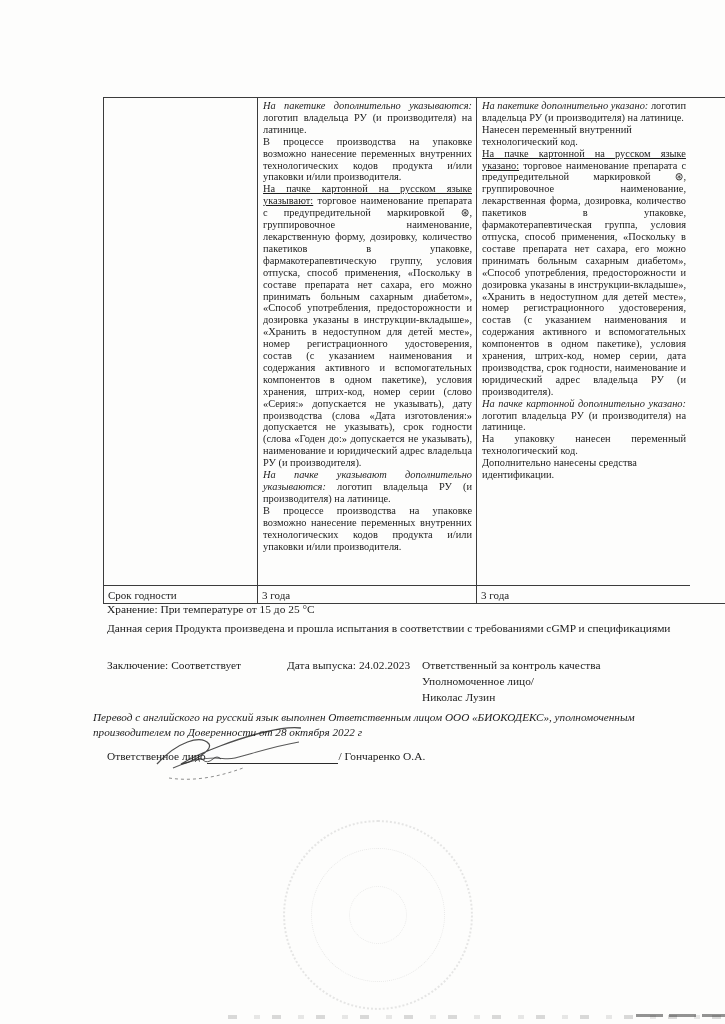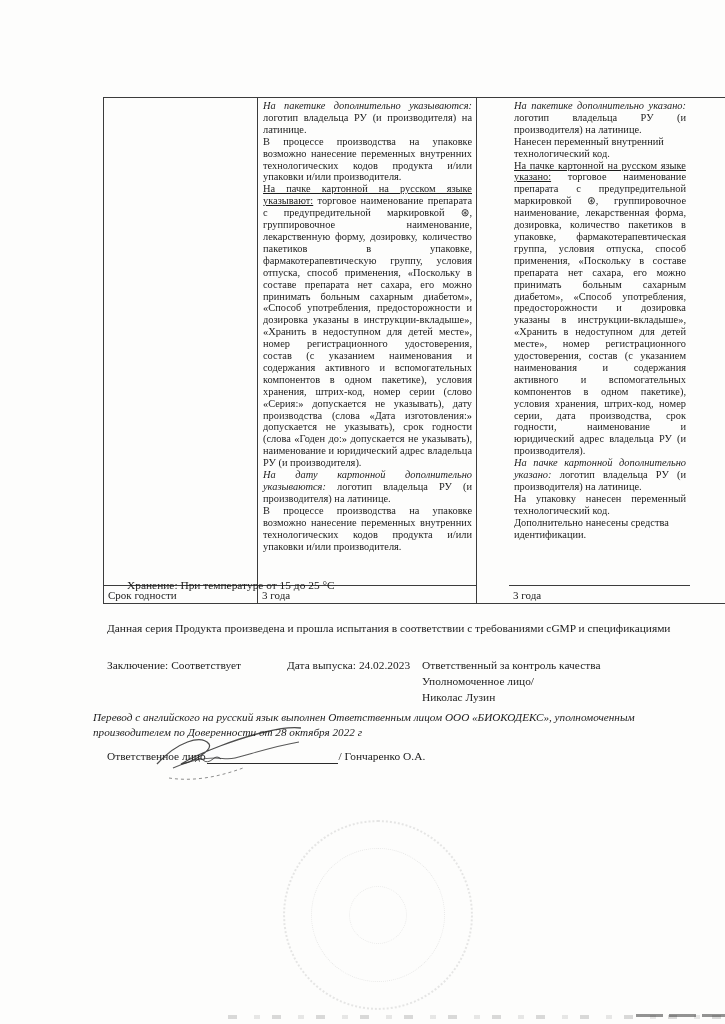--- a/index.html
+++ b/index.html
@@ -30,34 +30,34 @@
   }
   .cell{
     box-sizing:border-box;
     border-right:1px solid var(--border);
     border-bottom:1px solid var(--border);
     padding:2px 4px 2px 5px;
     font-size:10.4px;
     line-height:11.9px;
     overflow:hidden;
   }
-  .cell.last-col{border-right:none;margin-left:32px;}
+  .cell.last-col{border-right:none;}
   .cell.last-row{border-bottom:none;}
   .cell p{margin:0;text-align:justify;}
   .cell p.left{text-align:left;}
   .cell .italic{font-style:italic;}
   .cell .underline{text-decoration:underline;}
   .cell.shelf{
     font-size:11px;line-height:14px;
     padding:0 4px;
     display:flex;align-items:center;font-family:Liberation Serif, serif;
   }
   
   .foot{position:absolute;font-size:11.4px;line-height:14.5px;}
-  .storage{left:107px;top:578px;margin-left:20px;}
+  .storage{left:107px;top:602px;}
   .batch{left:107px;top:621px;width:600px;}
   .conclusion{left:107px;top:658px;}
   .release-date{left:287px;top:658px;}
   .qc-block{left:422px;top:658px;line-height:15.8px;}
   .translation{
     left:93px;top:710px;width:612px;
     font-style:italic;font-weight:normal;
     font-size:11.2px;line-height:15px;
   }
   .responsible{left:107px;top:749px;}
@@ -96,21 +96,21 @@
 <body>
 
 <div class="page">
 
   <div class="doc-table">
     <div class="cell"></div>
     <div class="cell">
         <p><span class="italic">На пакетике дополнительно указываются:</span><span> логотип владельца РУ (и производителя) на латинице.</span></p>
         <p><span>В процессе производства на упаковке возможно нанесение переменных внутренних технологических кодов продукта и/или упаковки и/или производителя.</span></p>
         <p><span class="underline">На пачке картонной на русском языке указывают:</span><span> торговое наименование препарата с предупредительной маркировкой ⊛, группировочное наименование, лекарственную форму, дозировку, количество пакетиков в упаковке, фармакотерапевтическую группу, условия отпуска, способ применения, «Поскольку в составе препарата нет сахара, его можно принимать больным сахарным диабетом», «Способ употребления, предосторожности и дозировка указаны в инструкции-вкладыше», «Хранить в недоступном для детей месте», номер регистрационного удостоверения, состав (с указанием наименования и содержания активного и вспомогательных компонентов в одном пакетике), условия хранения, штрих-код, номер серии (слово «Серия:» допускается не указывать), дату производства (слова «Дата изготовления:» допускается не указывать), срок годности (слова «Годен до:» допускается не указывать), наименование и юридический адрес владельца РУ (и производителя).</span></p>
-        <p><span class="italic">На дату картонной дополнительно указываются:</span><span> логотип владельца РУ (и производителя) на латинице.</span></p>
+        <p><span class="italic">На пачке указывают дополнительно указываются:</span><span> логотип владельца РУ (и производителя) на латинице.</span></p>
         <p><span>В процессе производства на упаковке возможно нанесение переменных внутренних технологических кодов продукта и/или упаковки и/или производителя.</span></p>
       </div>
     <div class="cell last-col">
         <p><span class="italic">На пакетике дополнительно указано:</span><span> логотип владельца РУ (и производителя) на латинице.</span></p>
         <p class="left"><span>Нанесен переменный внутренний технологический код.</span></p>
         <p><span class="underline">На пачке картонной на русском языке указано:</span><span> торговое наименование препарата с предупредительной маркировкой ⊛, группировочное наименование, лекарственная форма, дозировка, количество пакетиков в упаковке, фармакотерапевтическая группа, условия отпуска, способ применения, «Поскольку в составе препарата нет сахара, его можно принимать больным сахарным диабетом», «Способ употребления, предосторожности и дозировка указаны в инструкции-вкладыше», «Хранить в недоступном для детей месте», номер регистрационного удостоверения, состав (с указанием наименования и содержания активного и вспомогательных компонентов в одном пакетике), условия хранения, штрих-код, номер серии, дата производства, срок годности, наименование и юридический адрес владельца РУ (и производителя).</span></p>
         <p><span class="italic">На пачке картонной дополнительно указано:</span><span> логотип владельца РУ (и производителя) на латинице.</span></p>
         <p><span>На упаковку нанесен переменный технологический код.</span></p>
         <p class="left"><span>Дополнительно нанесены средства идентификации.</span></p>
       </div>

